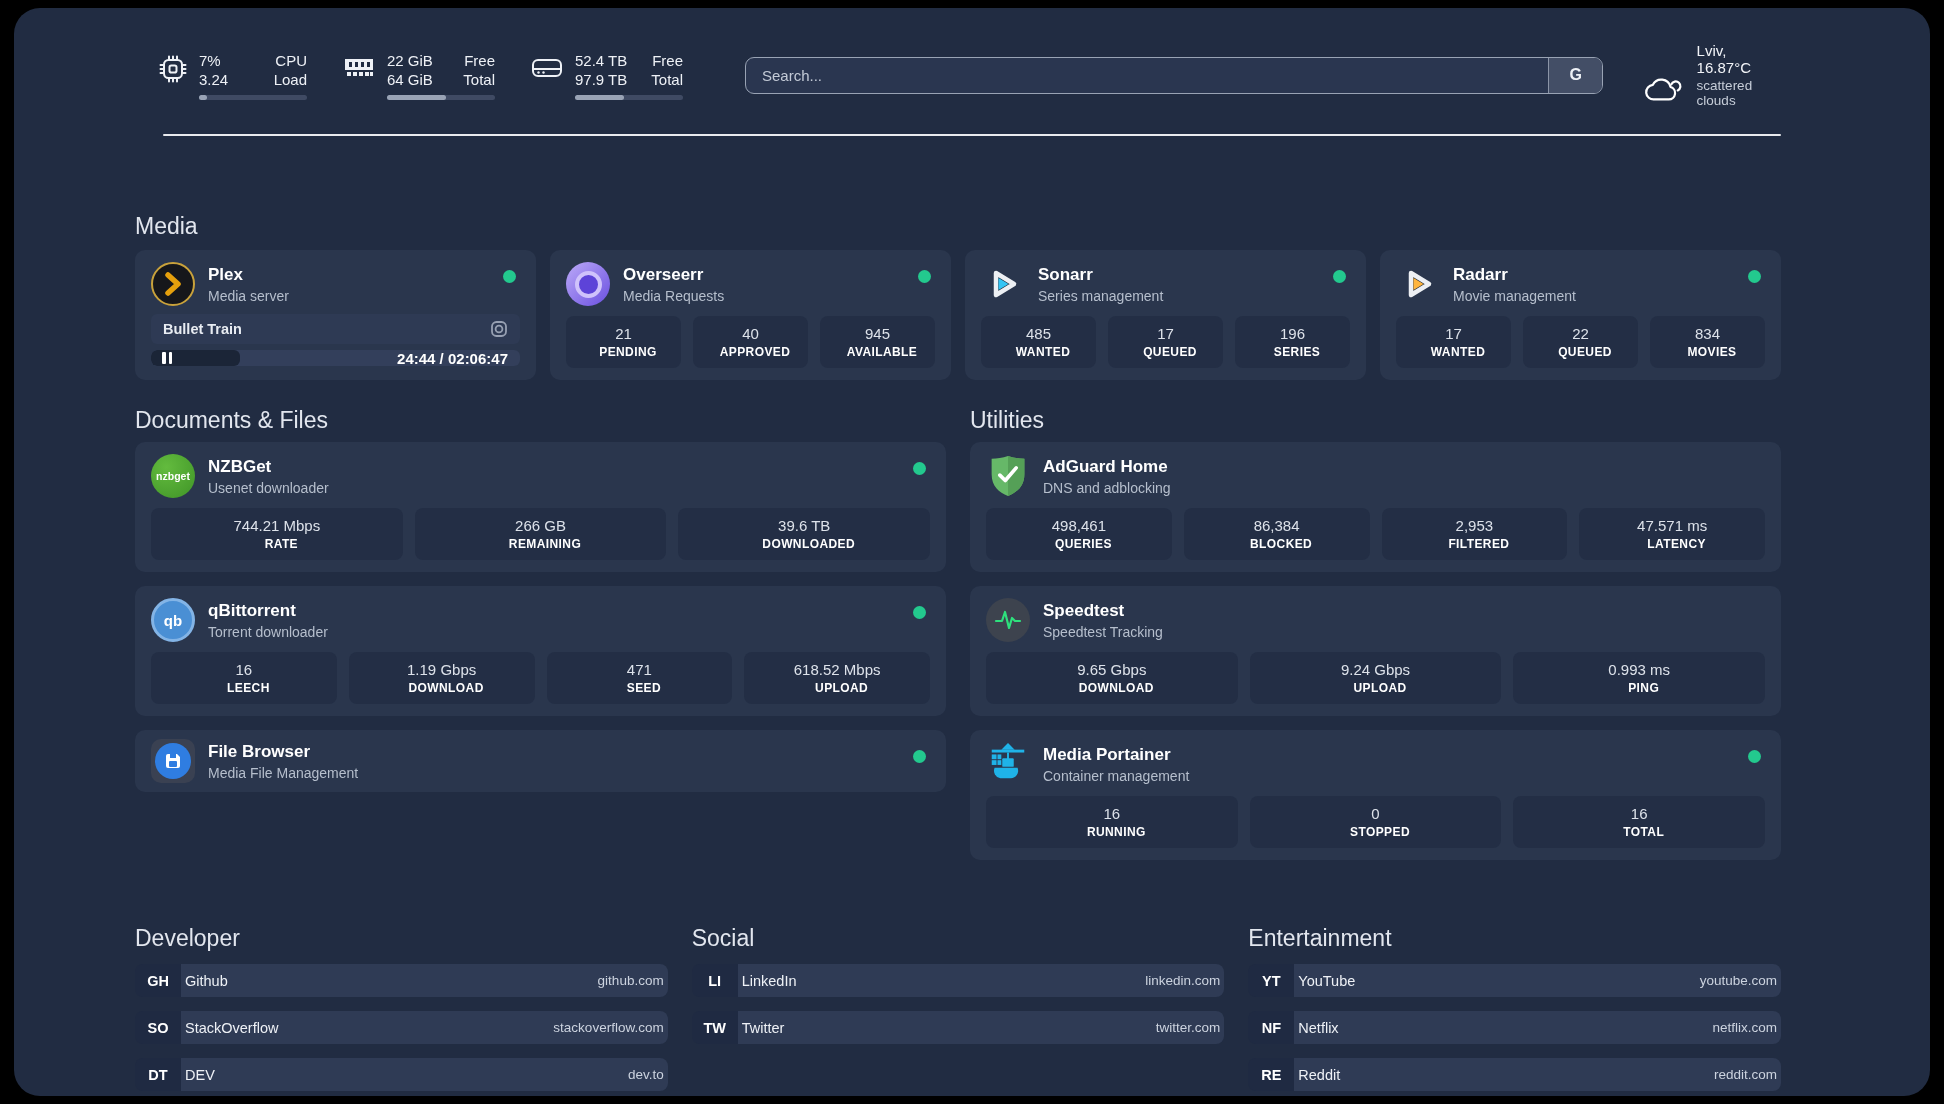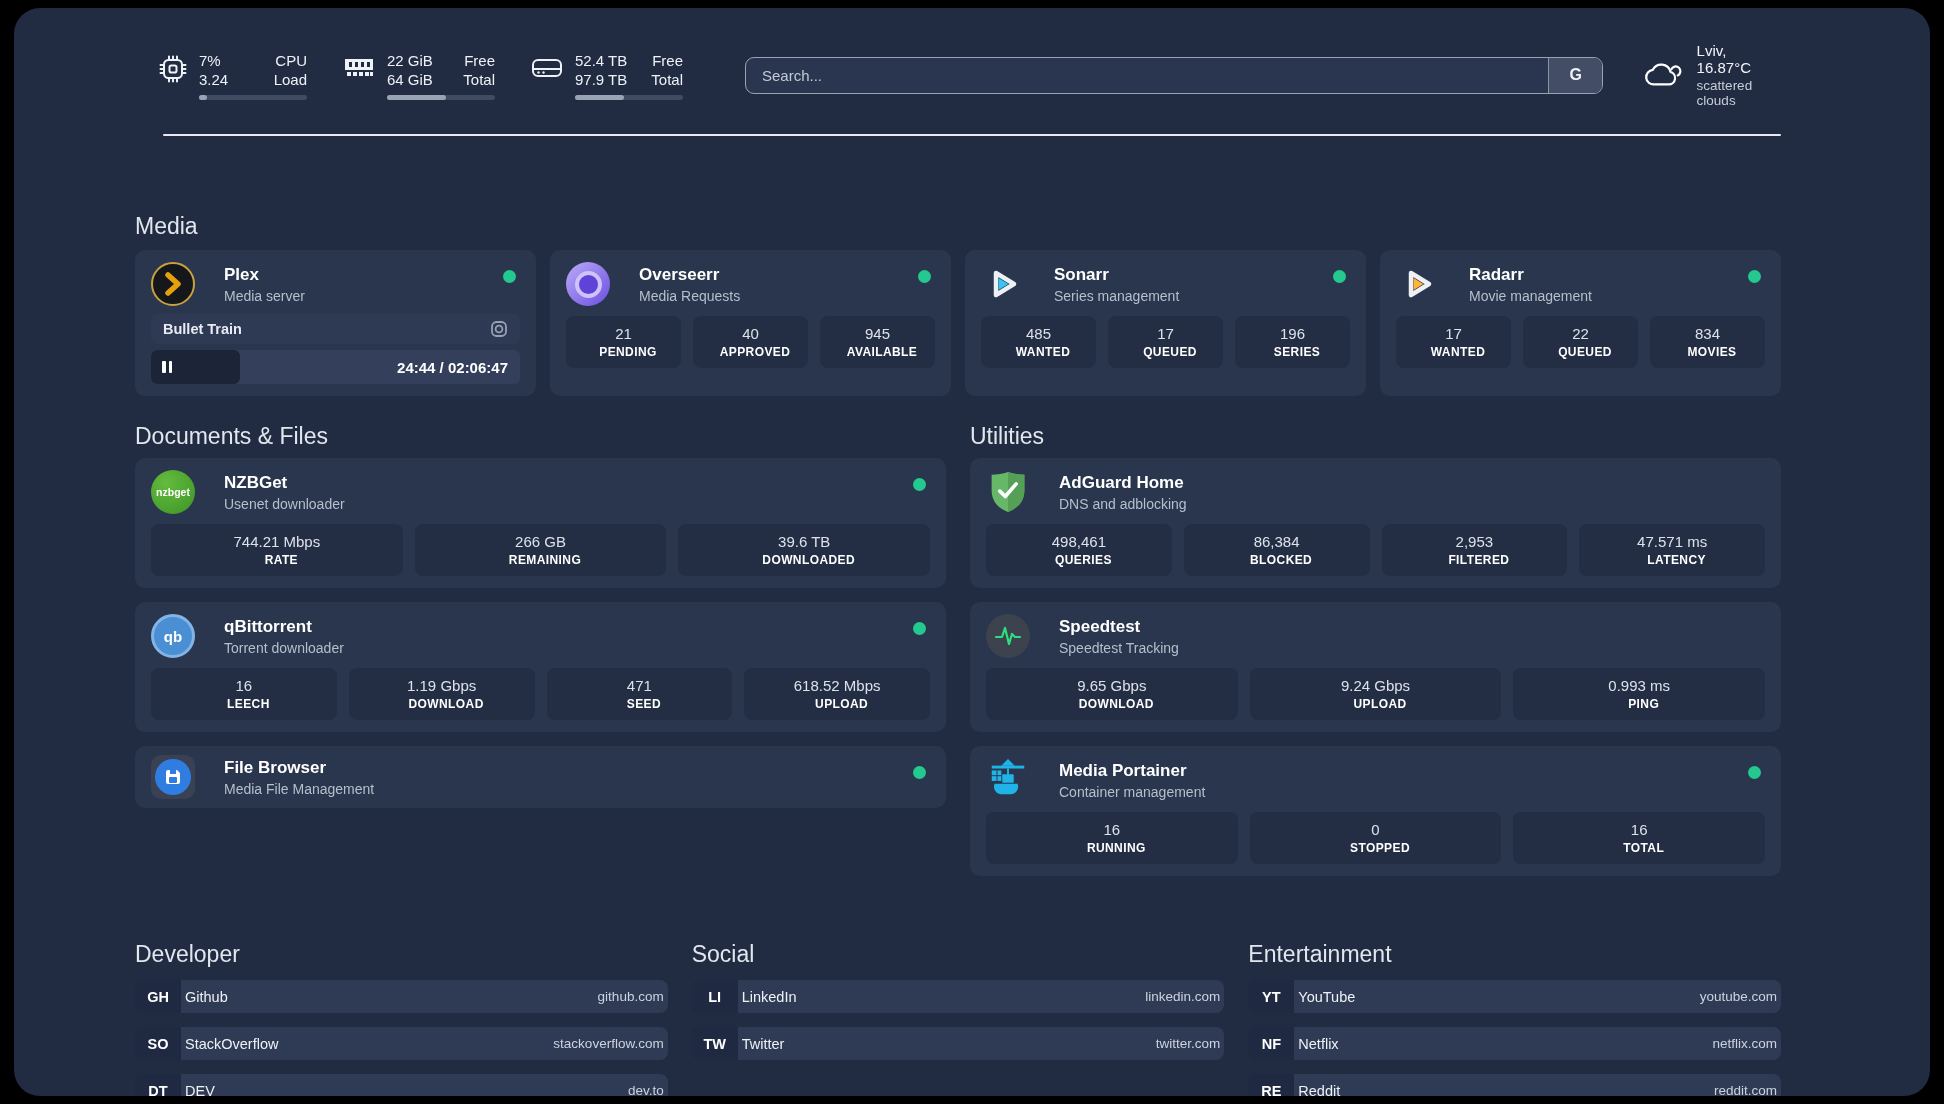--- a/index.html
+++ b/index.html
@@ -23,51 +23,51 @@
   .search { margin-left:62px; width:985px; height:37px; border:1.5px solid #99a3b4;
             border-radius:9px; background:#2a3650; display:flex; align-items:center; overflow:hidden; }
   .search input { flex:1; background:transparent; border:none; outline:none;
                   color:#dfe4ec; padding:0 16px; font-size:15px;
                   font-family:"Liberation Sans", sans-serif; }
   .search input::placeholder { color:#c3cad6; }
   .g-btn { width:54px; height:100%; background:#434e66; border-left:1px solid #8b95a8;
            display:flex; align-items:center; justify-content:center;
            color:#eef1f6; font-weight:bold; font-size:16px; cursor:pointer; }
 
-  .weather { display:flex; align-items:center; gap:14px; margin-left:40px; }
+  .weather { display:flex; align-items:flex-end; gap:14px; margin-left:40px; }
   .weather-text div:first-child { font-size:15px; color:#f2f4f8; font-weight:500; }
   .weather-text div:last-child { font-size:13.5px; color:#c6cdd8; margin-top:2px; }
 
   .divider { height:2px; background:#e8eaee; border-radius:1px;
              margin:26px 0 0 28px; width:1618px; }
 
   
   .sec-title { font-size:23px; line-height:28px; color:#e2e6ee; font-weight:500; }
   .media-title { margin-top:76px; }
   .media-grid { display:grid; grid-template-columns:repeat(4,1fr); gap:14px; margin-top:10px; }
 
   .card { position:relative; background:#2a364d; border-radius:10px; padding:12px 16px; cursor:pointer; }
-  .card-head { display:flex; gap:29px; align-items:center; }
+  .card-head { display:flex; gap:13px; align-items:center; }
   .appicon { width:44px; height:44px; flex:none; display:flex; align-items:center; justify-content:center; }
   .card-title { font-size:17px; color:#fff; font-weight:600; }
   .card-sub { font-size:14px; color:#b6bfcd; margin-top:3px; }
   .dot { position:absolute; top:20px; right:20px; width:13px; height:13px;
          border-radius:50%; background:#23c98e; }
   .statrow { display:flex; gap:12px; margin-top:10px; }
   .statbox { flex:1; background:#232e45; border-radius:8px; height:52px;
              display:flex; flex-direction:column; align-items:center; justify-content:center; gap:3px; }
   .statbox .v { font-size:15px; color:#dde2ea; }
   .statbox .l { font-size:12px; color:#fff; font-weight:700; letter-spacing:.4px;padding-left:9px; }
 
   
   .np-title { margin-top:8px; height:30px; background:#2e3a54; border-radius:6px;
               display:flex; align-items:center; padding:0 12px;
               font-size:14.5px; color:#e8ecf2; font-weight:600; }
   .np-title svg { margin-left:auto; }
-  .np-progress { margin-top:6px; height:34px; background:#333f5b; border-radius:6px;
+  .np-progress { margin-top:6px; height:16px; background:#333f5b; border-radius:6px;
                  position:relative; display:flex; align-items:center; overflow:hidden; }
   .np-fill { position:absolute; left:0; top:0; bottom:0; background:#1b2537; border-radius:6px; }
   .pause { position:relative; z-index:2; display:flex; gap:3px; margin-left:11px; cursor:pointer; }
   .pause i { display:block; width:3.5px; height:12px; background:#fff; border-radius:1px; }
   .np-time { position:relative; z-index:2; margin-left:auto; padding-right:12px;
              font-size:15px; font-weight:700; color:#fff; }
 
   .two-col { display:grid; grid-template-columns:1fr 1fr; gap:24px; margin-top:26px; }
   .col-stack { display:flex; flex-direction:column; gap:14px; margin-top:8px; }
   .two-col .sec-title { margin-top:0; }

